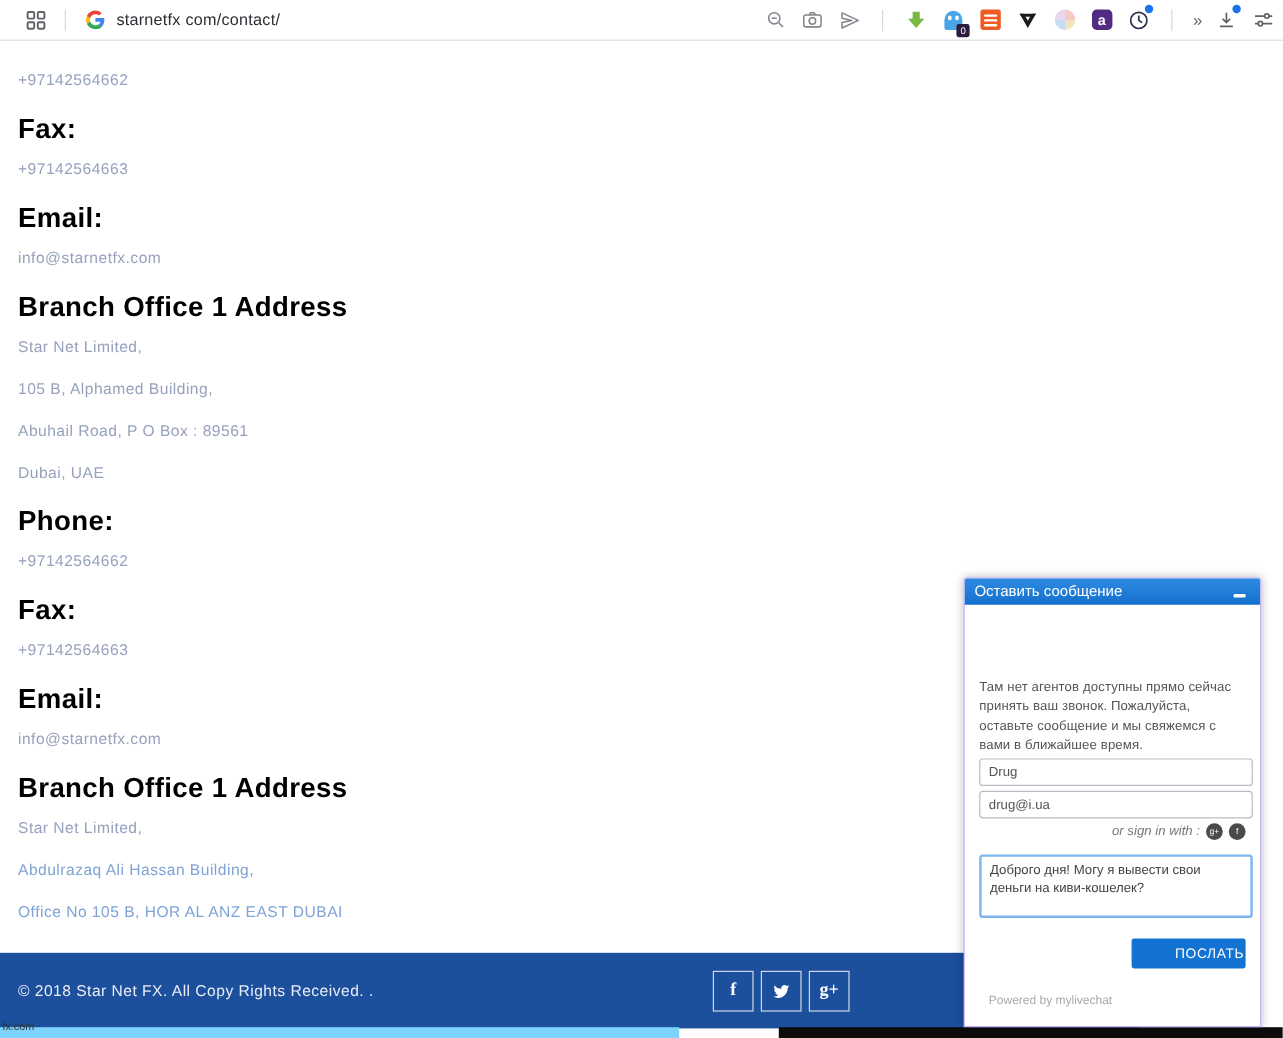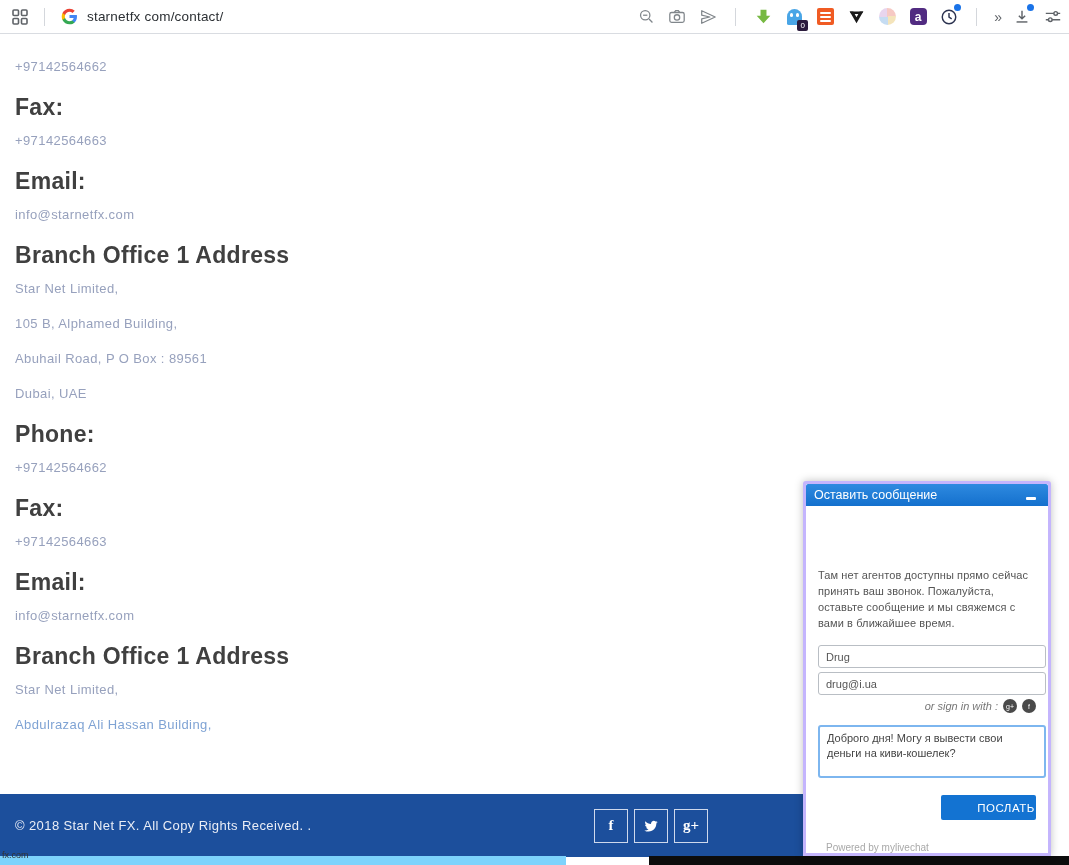--- a/index.html
+++ b/index.html
@@ -2,21 +2,21 @@
 <html><head>
 <meta charset="utf-8">
 <style>
   * { margin:0; padding:0; box-sizing:border-box; }
   html,body { width:1069px; height:865px; }
   body { font-family:"Liberation Sans", sans-serif; background:#fff; position:relative; overflow:hidden; }
 
   
   .toolbar { position:absolute; top:0; left:0; width:1069px; height:34px;
     background:#fff; border-bottom:1px solid #d9dce1; display:flex; align-items:center; }
-  .tb-left { display:flex; align-items:center; gap:8px; padding-left:10px; }
+  .tb-left { display:flex; align-items:center; gap:8px; padding-left:20px; }
   .tb-sep { width:1px; height:18px; background:#d4d7dc; margin:0 6px; }
   .url-text { font-size:13.5px; color:#2b2f33; letter-spacing:0.2px; }
   .tb-right { margin-left:auto; display:flex; align-items:center; gap:11px; padding-right:6px; }
   .tb-icon { width:20px; height:20px; display:flex; align-items:center; justify-content:center;
     color:#5f6368; position:relative; flex:0 0 auto; }
   .chevrons { font-size:14px; color:#5f6368; letter-spacing:-1px; }
   .badge0 { position:absolute; right:-4px; bottom:-4px; width:11px; height:11px; background:#2b1b3d;
     color:#fff; font-size:8px; display:flex; align-items:center; justify-content:center; border-radius:2px; }
   .bluedot { position:absolute; right:-2px; top:-3px; width:7px; height:7px; border-radius:50%; background:#1a73e8; }
   .pastel { width:17px; height:17px; border-radius:50%;
@@ -25,59 +25,59 @@
     font-size:12px; font-weight:bold; display:flex; align-items:center; justify-content:center; }
   .orange-sq { width:17px; height:17px; border-radius:2px; background:#f05b23; display:flex;
     flex-direction:column; justify-content:center; gap:2px; padding:0 3px; }
   .orange-sq i { display:block; height:2px; background:#fff; border-radius:1px; }
   .ghost { width:15px; height:16px; background:#49a5e6; border-radius:8px 8px 2px 2px; position:relative; }
   .ghost:before { content:""; position:absolute; top:4px; left:3px; width:3px; height:4px; background:#fff; border-radius:2px; }
   .ghost:after { content:""; position:absolute; top:4px; right:3px; width:3px; height:4px; background:#fff; border-radius:2px; }
 
   
   .content { position:absolute; top:35px; left:0; width:1069px; height:759px; background:#fff; padding:24px 0 0 15px; }
-  .h { font-size:23px; font-weight:600; color:#404040; letter-spacing:0.3px; margin:14px 0 12px; }
+  .h { font-size:23px; font-weight:600; color:#000000; letter-spacing:0.3px; margin:14px 0 12px; }
   .t { font-size:13px; color:#97a1bd; letter-spacing:0.4px; margin:0 0 20px; }
   .t.blue { color:#7fa3d4; }
 
   
   .footer { position:absolute; top:794px; left:0; width:948px; height:63px; background:#1c4f9c;
     display:flex; align-items:center; }
   .copyright { color:#e9edf6; font-size:13px; letter-spacing:0.4px; padding-left:15px; }
   .socials { margin-left:auto; display:flex; gap:6px; padding-right:240px; }
   .soc { width:34px; height:34px; border:1px solid #cfd9ec; display:flex; align-items:center;
     justify-content:center; color:#fff; font-size:15px; cursor:pointer; }
   .soc b { font-family:"Liberation Serif", serif; font-weight:bold; }
 
   
   .statusbar { position:absolute; top:856px; left:0; width:566px; height:9px; background:#7dd3fc; }
   .status-text { position:absolute; top:-6px; left:2px; font-size:9px; color:#333; background:transparent; }
   .taskbar { position:absolute; top:856px; left:649px; width:420px; height:9px; background:#0c0c0c; }
 
   
   .chat { position:absolute; top:481px; left:803px; width:248px; height:375px; background:#fff;
-    border:3px solid #c4b5fd; border-radius:3px 3px 0 0; box-shadow:0 0 8px rgba(0,0,0,0.25); z-index:5; }
+    border:1px solid #c4b5fd; border-radius:3px 3px 0 0; box-shadow:0 0 8px rgba(0,0,0,0.25); z-index:5; }
   .chat-header { height:22px; background:linear-gradient(180deg,#2e8ae0,#1470cd); border-radius:2px 2px 0 0;
     display:flex; align-items:center; padding:0 8px; }
   .chat-title { color:#fff; font-size:12.5px; }
   .chat-min { margin-left:auto; width:18px; height:14px; color:#fff; display:flex; align-items:flex-end;
     justify-content:center; cursor:pointer; }
   .chat-min i { display:block; width:10px; height:3px; background:#fff; border-radius:1px; margin-bottom:2px; }
   .chat-body { padding:12px 12px 0; }
   .banner { height:33px; border-radius:2px; margin-bottom:16px;
     background:
       radial-gradient(circle at 91% 42%, #8a5a38 0 9%, transparent 10%),
       radial-gradient(circle at 89% 62%, #f0bd98 0 11%, transparent 12%),
       radial-gradient(circle at 76% 55%, #e8b48e 0 8%, transparent 9%),
       radial-gradient(circle at 72% 85%, #2d4albe 0 0, transparent 0),
       radial-gradient(circle at 70% 95%, #35507e 0 14%, transparent 15%),
       radial-gradient(circle at 63% 45%, #d9c9a8 0 6%, transparent 7%),
       radial-gradient(circle at 82% 110%, #274168 0 16%, transparent 17%),
       linear-gradient(90deg, #d4e2ef 0%, #cfdeee 45%, #e9f1f7 65%, #f4ede4 85%, #f7f0e8 100%); }
-  .chat-intro { font-size:11px; color:#555; line-height:16px; margin-bottom:14px; letter-spacing:0.1px; }
+  .chat-intro { font-size:11px; color:#555; line-height:16px; margin-bottom:3px; letter-spacing:0.1px; }
   .chat-input { width:228px; height:23px; border:1px solid #b9bec4; border-radius:3px; font-size:11px;
     color:#555; padding:0 7px; margin-bottom:4px; font-family:"Liberation Sans", sans-serif; display:block; }
   .signin-row { display:flex; align-items:center; justify-content:flex-end; gap:5px; margin:4px 0 12px; }
   .signin-label { font-size:11px; color:#777;font-style:italic; }
   .sicon { width:14px; height:14px; border-radius:50%; background:#4a4a4a; color:#fff; font-size:7px;
     display:flex; align-items:center; justify-content:center; cursor:pointer; }
   .chat-textarea { width:228px; height:53px; border:2px solid #7db6ef; border-radius:3px; font-size:11px;
     color:#444; padding:4px 7px; line-height:15px; resize:none; font-family:"Liberation Sans", sans-serif;
     outline:none; display:block; }
   .send-row { display:flex; justify-content:flex-end; margin-top:17px; }
@@ -199,20 +199,21 @@
   <p class="t">Dubai, UAE</p>
   <h2 class="h">Phone:</h2>
   <p class="t">+97142564662</p>
   <h2 class="h">Fax:</h2>
   <p class="t">+97142564663</p>
   <h2 class="h">Email:</h2>
   <p class="t">info@starnetfx.com</p>
   <h2 class="h">Branch Office 1 Address</h2>
   <p class="t">Star Net Limited,</p>
   <p class="t blue">Abdulrazaq Ali Hassan Building,</p>
+  <p class="t blue">Office No 105 B, HOR AL ANZ EAST DUBAI</p>
 </div>
 
 <div class="footer">
   <span class="copyright">© 2018 Star Net FX. All Copy Rights Received. .</span>
   <div class="socials">
     <span class="soc">
         <b>f</b>
       </span>
     <span class="soc">
       <svg width="16" height="16" viewBox="0 0 24 24" fill="#ffffff">

